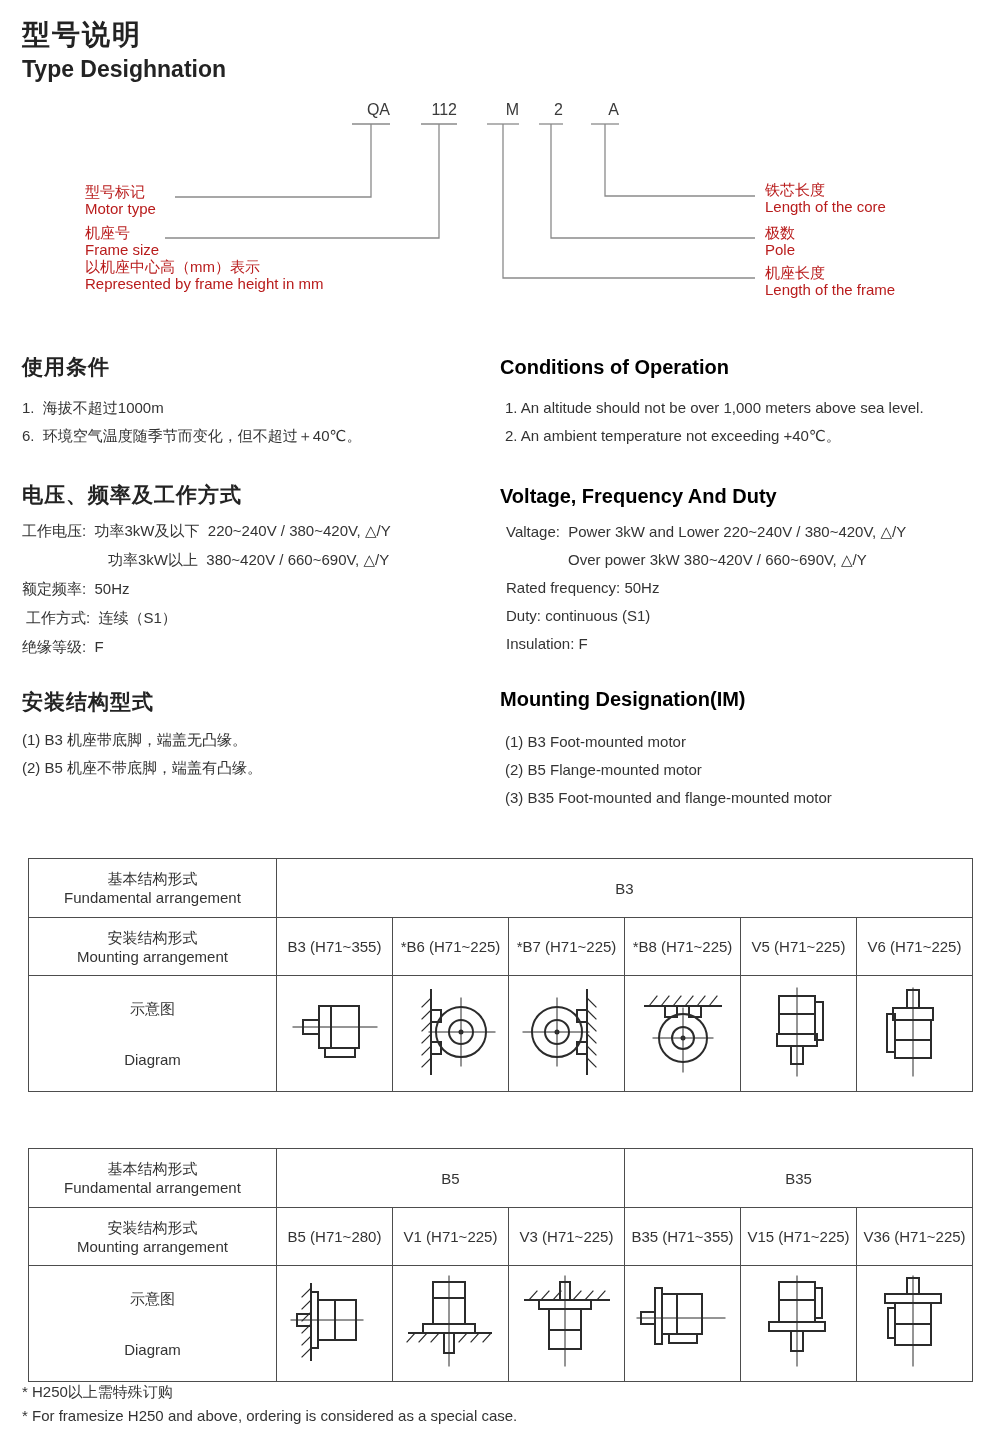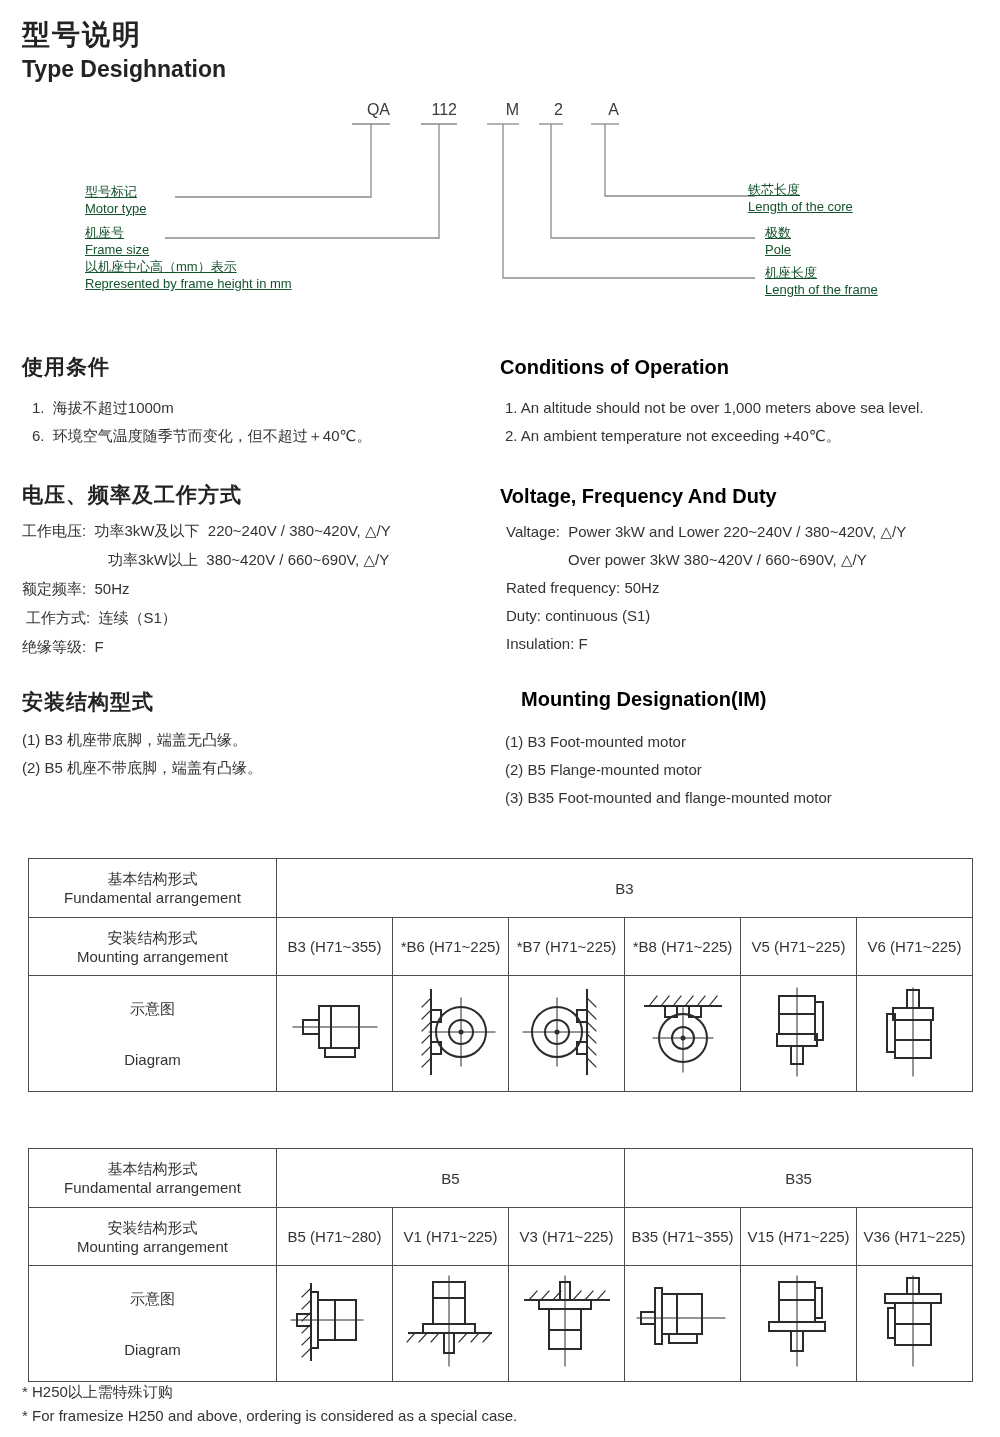--- a/index.html
+++ b/index.html
@@ -5,21 +5,21 @@
   html,body{margin:0;padding:0;background:#e8e8e8;}
   .page{position:relative;width:1000px;height:1437px;background:#ffffff;margin:0 auto;
         font-family:"Liberation Sans","DejaVu Sans",sans-serif;color:#2b2b2b;overflow:hidden;}
   .abs{position:absolute;}
   .title-zh{font-size:28px;font-weight:bold;letter-spacing:2px;color:#232323;}
   .title-en{font-size:23px;font-weight:bold;color:#232323;margin-top:2px;}
   .sec-zh{font-size:21px;font-weight:bold;letter-spacing:1px;color:#232323;}
   .sec-en{font-size:20px;font-weight:bold;color:#000000;}
   .body-line{font-size:15px;color:#333;white-space:pre-wrap;line-height:28px;}
   .diag-code{position:absolute;font-size:16px;color:#3a3a3a;text-align:right;}
-  .diag-label{position:absolute;font-size:13px;line-height:17px;color:#14532d;text-decoration:underline;}
+  .diag-label{position:absolute;font-size:15px;line-height:17px;color:#b91c1c;}
   .diag-label .l{display:block;}
   svg.conn{position:absolute;left:0;top:0;}
   table.mount{position:absolute;left:28px;border-collapse:collapse;table-layout:fixed;width:944px;
               font-size:15px;color:#333;}
   table.mount td{border:1px solid #4d4d4d;text-align:center;vertical-align:middle;padding:0;}
   table.mount tr.r1 td{height:58px;}
   table.mount tr.r2 td{height:57px;}
   table.mount tr.r3 td{height:115px;}
   table.mount .zh{line-height:19px;}
   table.mount .en{line-height:19px;}
@@ -61,36 +61,36 @@
     <div class="diag-label" style="left:85px;top:183px;">
       <span class="l">型号标记</span>
       <span class="l">Motor type</span>
     </div>
     <div class="diag-label" style="left:85px;top:224px;">
       <span class="l">机座号</span>
       <span class="l">Frame size</span>
       <span class="l">以机座中心高（mm）表示</span>
       <span class="l">Represented by frame height in mm</span>
     </div>
-    <div class="diag-label" style="left:748px;top:181px;">
+    <div class="diag-label" style="left:765px;top:181px;">
       <span class="l">铁芯长度</span>
       <span class="l">Length of the core</span>
     </div>
     <div class="diag-label" style="left:765px;top:224px;">
       <span class="l">极数</span>
       <span class="l">Pole</span>
     </div>
     <div class="diag-label" style="left:765px;top:264px;">
       <span class="l">机座长度</span>
       <span class="l">Length of the frame</span>
     </div>
   </div>
 
   <div class="abs sec-zh" style="left:22px;top:353px;">使用条件</div>
-  <div class="abs" style="left:32px;top:394px;width:450px;" id="cond-zh">
+  <div class="abs" style="left:22px;top:394px;width:450px;" id="cond-zh">
       <div class="body-line">1.  海拔不超过1000m</div>
       <div class="body-line">6.  环境空气温度随季节而变化，但不超过＋40℃。</div>
     </div>
   <div class="abs sec-en" style="left:500px;top:356px;">Conditions of Operation</div>
   <div class="abs" style="left:505px;top:394px;width:480px;" id="cond-en">
       <div class="body-line">1. An altitude should not be over 1,000 meters above sea level.</div>
       <div class="body-line">2. An ambient temperature not exceeding +40℃。</div>
     </div>
 
   <div class="abs sec-zh" style="left:22px;top:481px;">电压、频率及工作方式</div>
@@ -108,21 +108,21 @@
       <div class="body-line" style="margin-left: 6px; line-height: 28px;">Rated frequency: 50Hz</div>
       <div class="body-line" style="margin-left: 6px; line-height: 28px;">Duty: continuous (S1)</div>
       <div class="body-line" style="margin-left: 6px; line-height: 28px;">Insulation: F</div>
     </div>
 
   <div class="abs sec-zh" style="left:22px;top:688px;">安装结构型式</div>
   <div class="abs" style="left:22px;top:726px;width:450px;" id="mount-zh">
       <div class="body-line">(1) B3 机座带底脚，端盖无凸缘。</div>
       <div class="body-line">(2) B5 机座不带底脚，端盖有凸缘。</div>
     </div>
-  <div class="abs sec-en" style="left:500px;top:688px;margin-left:21px;">Mounting Designation(IM)</div>
+  <div class="abs sec-en" style="left:500px;top:688px;">Mounting Designation(IM)</div>
   <div class="abs" style="left:505px;top:728px;width:480px;" id="mount-en">
       <div class="body-line">(1) B3 Foot-mounted motor</div>
       <div class="body-line">(2) B5 Flange-mounted motor</div>
       <div class="body-line">(3) B35 Foot-mounted and flange-mounted motor</div>
     </div>
 
   <table class="mount" style="top:858px;">
       <colgroup>
         <col style="width:248px">
         <col style="width:116px">

